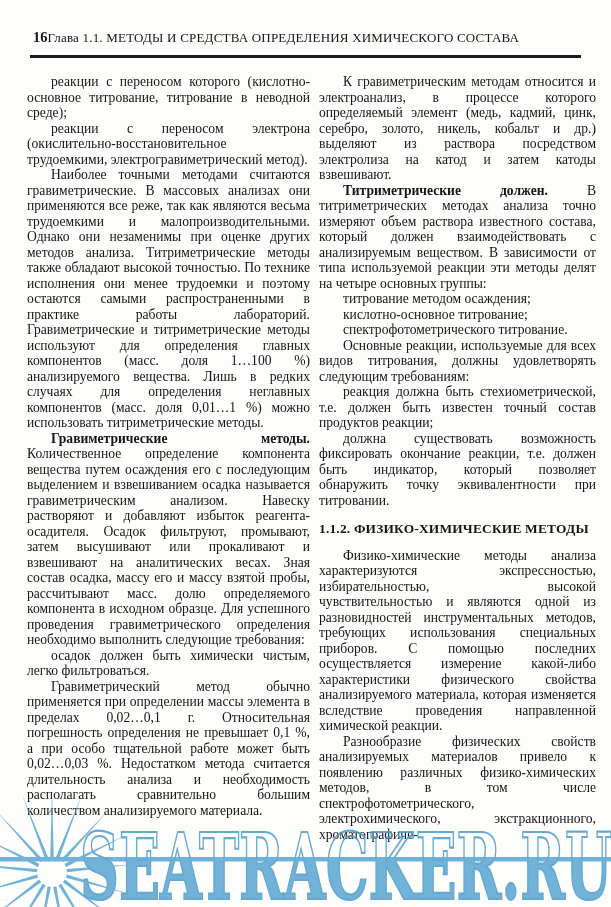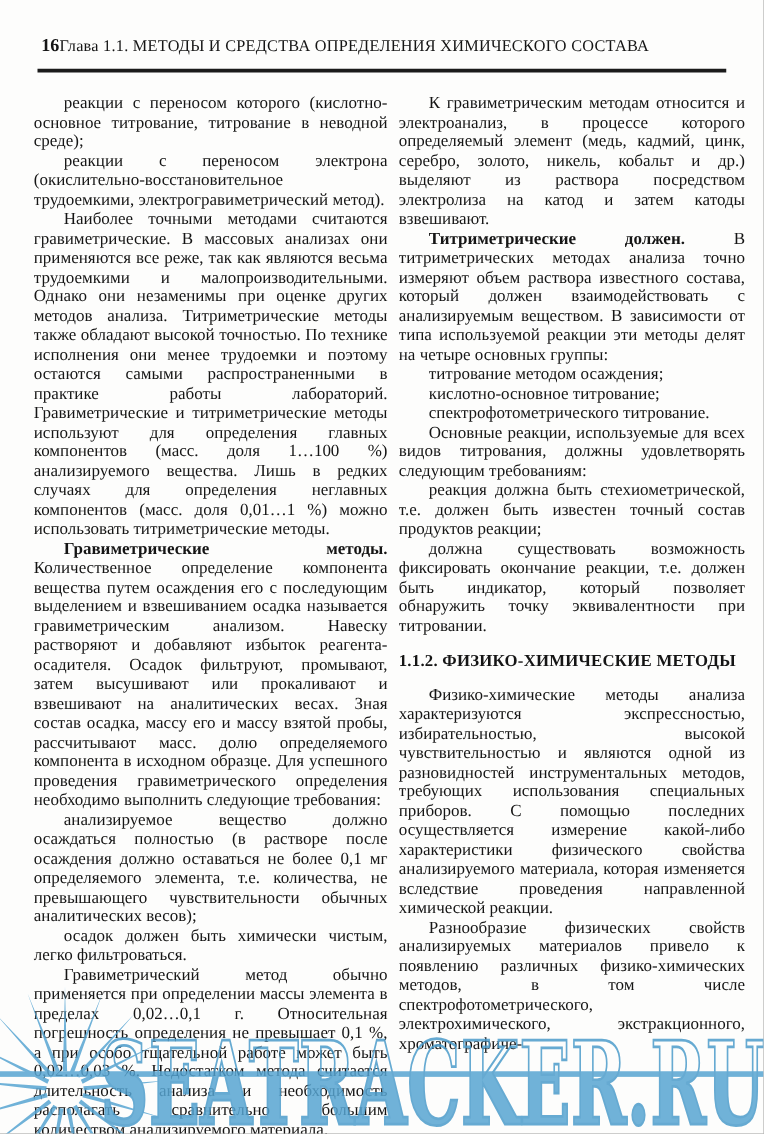--- a/index.html
+++ b/index.html
@@ -44,21 +44,20 @@
     <span class="chapter">Глава 1.1. МЕТОДЫ И СРЕДСТВА ОПРЕДЕЛЕНИЯ ХИМИЧЕСКОГО СОСТАВА</span>
   </div>
   <div class="rule"></div>
 
   <div class="columns">
     <div class="col col-left">
         <p>реакции с переносом которого (кислотно-основное титрование, титрование в неводной среде);</p>
         <p>реакции с переносом электрона (окислительно-восстановительное трудоемкими, электрогравиметрический метод).</p>
         <p>Наиболее точными методами считаются гравиметрические. В массовых анализах они применяются все реже, так как являются весьма трудоемкими и малопроизводительными. Однако они незаменимы при оценке других методов анализа. Титриметрические методы также обладают высокой точностью. По технике исполнения они менее трудоемки и поэтому остаются самыми распространенными в практике работы лабораторий. Гравиметрические и титриметрические методы используют для определения главных компонентов (масс. доля 1…100 %) анализируемого вещества. Лишь в редких случаях для определения неглавных компонентов (масс. доля 0,01…1 %) можно использовать титриметрические методы.</p>
         <p><b>Гравиметрические методы.</b> Количественное определение компонента вещества путем осаждения его с последующим выделением и взвешиванием осадка называется гравиметрическим анализом. Навеску растворяют и добавляют избыток реагента-осадителя. Осадок фильтруют, промывают, затем высушивают или прокаливают и взвешивают на аналитических весах. Зная состав осадка, массу его и массу взятой пробы, рассчитывают масс. долю определяемого компонента в исходном образце. Для успешного проведения гравиметрического определения необходимо выполнить следующие требования:</p>
-        <p>анализируемое вещество должно осаждаться полностью (в растворе после осаждения должно оставаться не более 0,1 мг определяемого элемента, т.е. количества, не превышающего чувствительности обычных аналитических весов);</p>
         <p>осадок должен быть химически чистым, легко фильтроваться.</p>
         <p>Гравиметрический метод обычно применяется при определении массы элемента в пределах 0,02…0,1 г. Относительная погрешность определения не превышает 0,1 %, а при особо тщательной работе может быть 0,02…0,03 %. Недостатком метода считается длительность анализа и необходимость располагать сравнительно большим количеством анализируемого материала.</p>
       </div>
     <div class="col col-right">
       <div>
           <p>К гравиметрическим методам относится и электроанализ, в процессе которого определяемый элемент (медь, кадмий, цинк, серебро, золото, никель, кобальт и др.) выделяют из раствора посредством электролиза на катод и затем катоды взвешивают.</p>
           <p><b>Титриметрические должен.</b> В титриметрических методах анализа точно измеряют объем раствора известного состава, который должен взаимодействовать с анализируемым веществом. В зависимости от типа используемой реакции эти методы делят на четыре основных группы:</p>
           <p>титрование методом осаждения;</p>
           <p>кислотно-основное титрование;</p>
           <p>спектрофотометрического титрование.</p>

